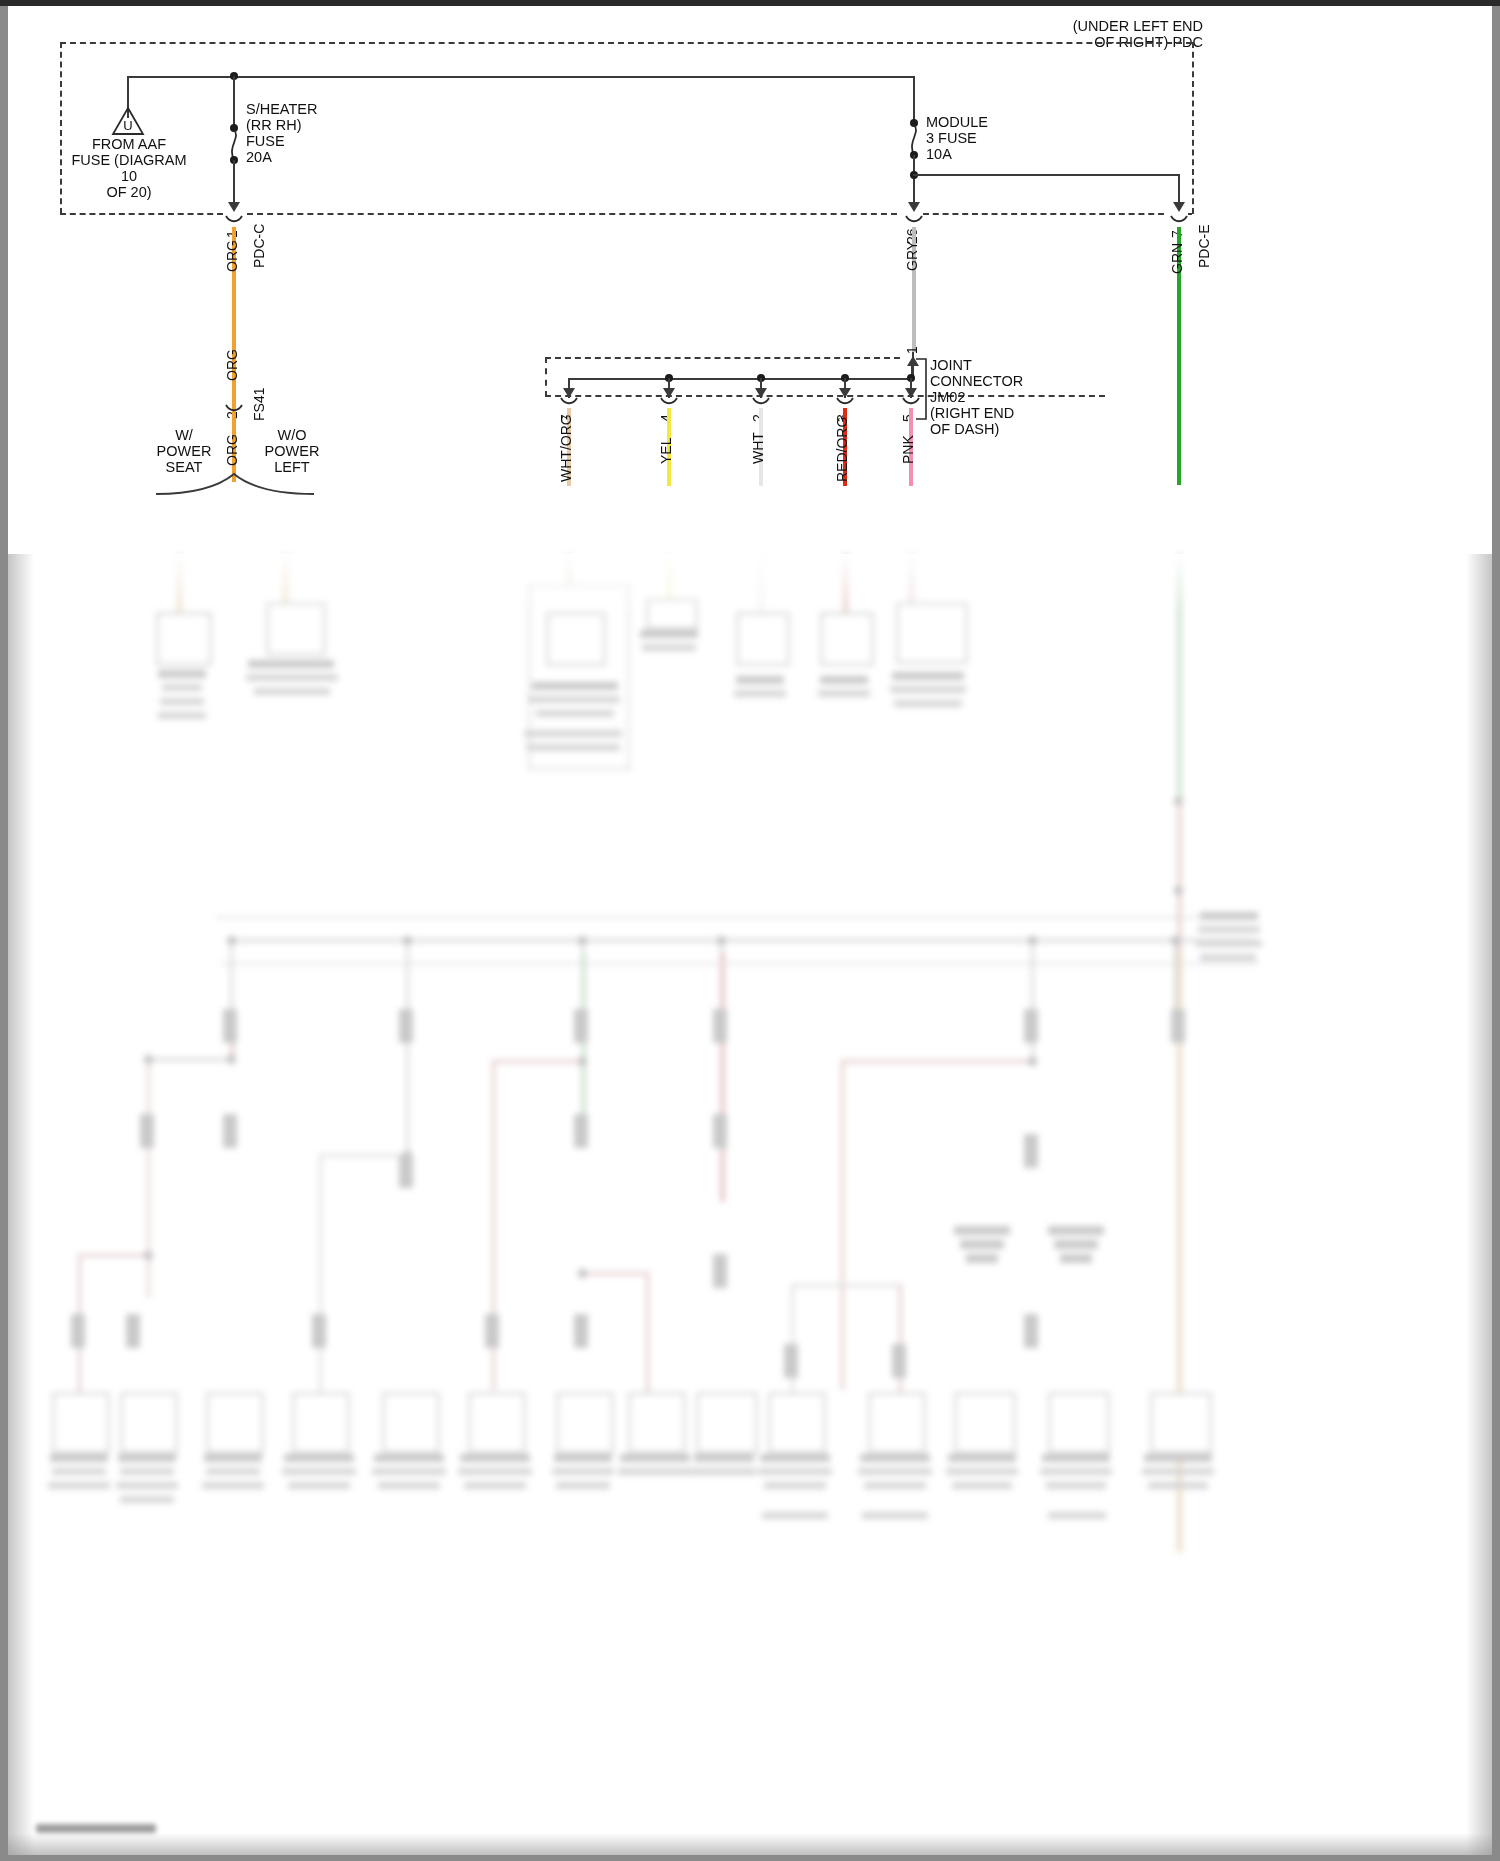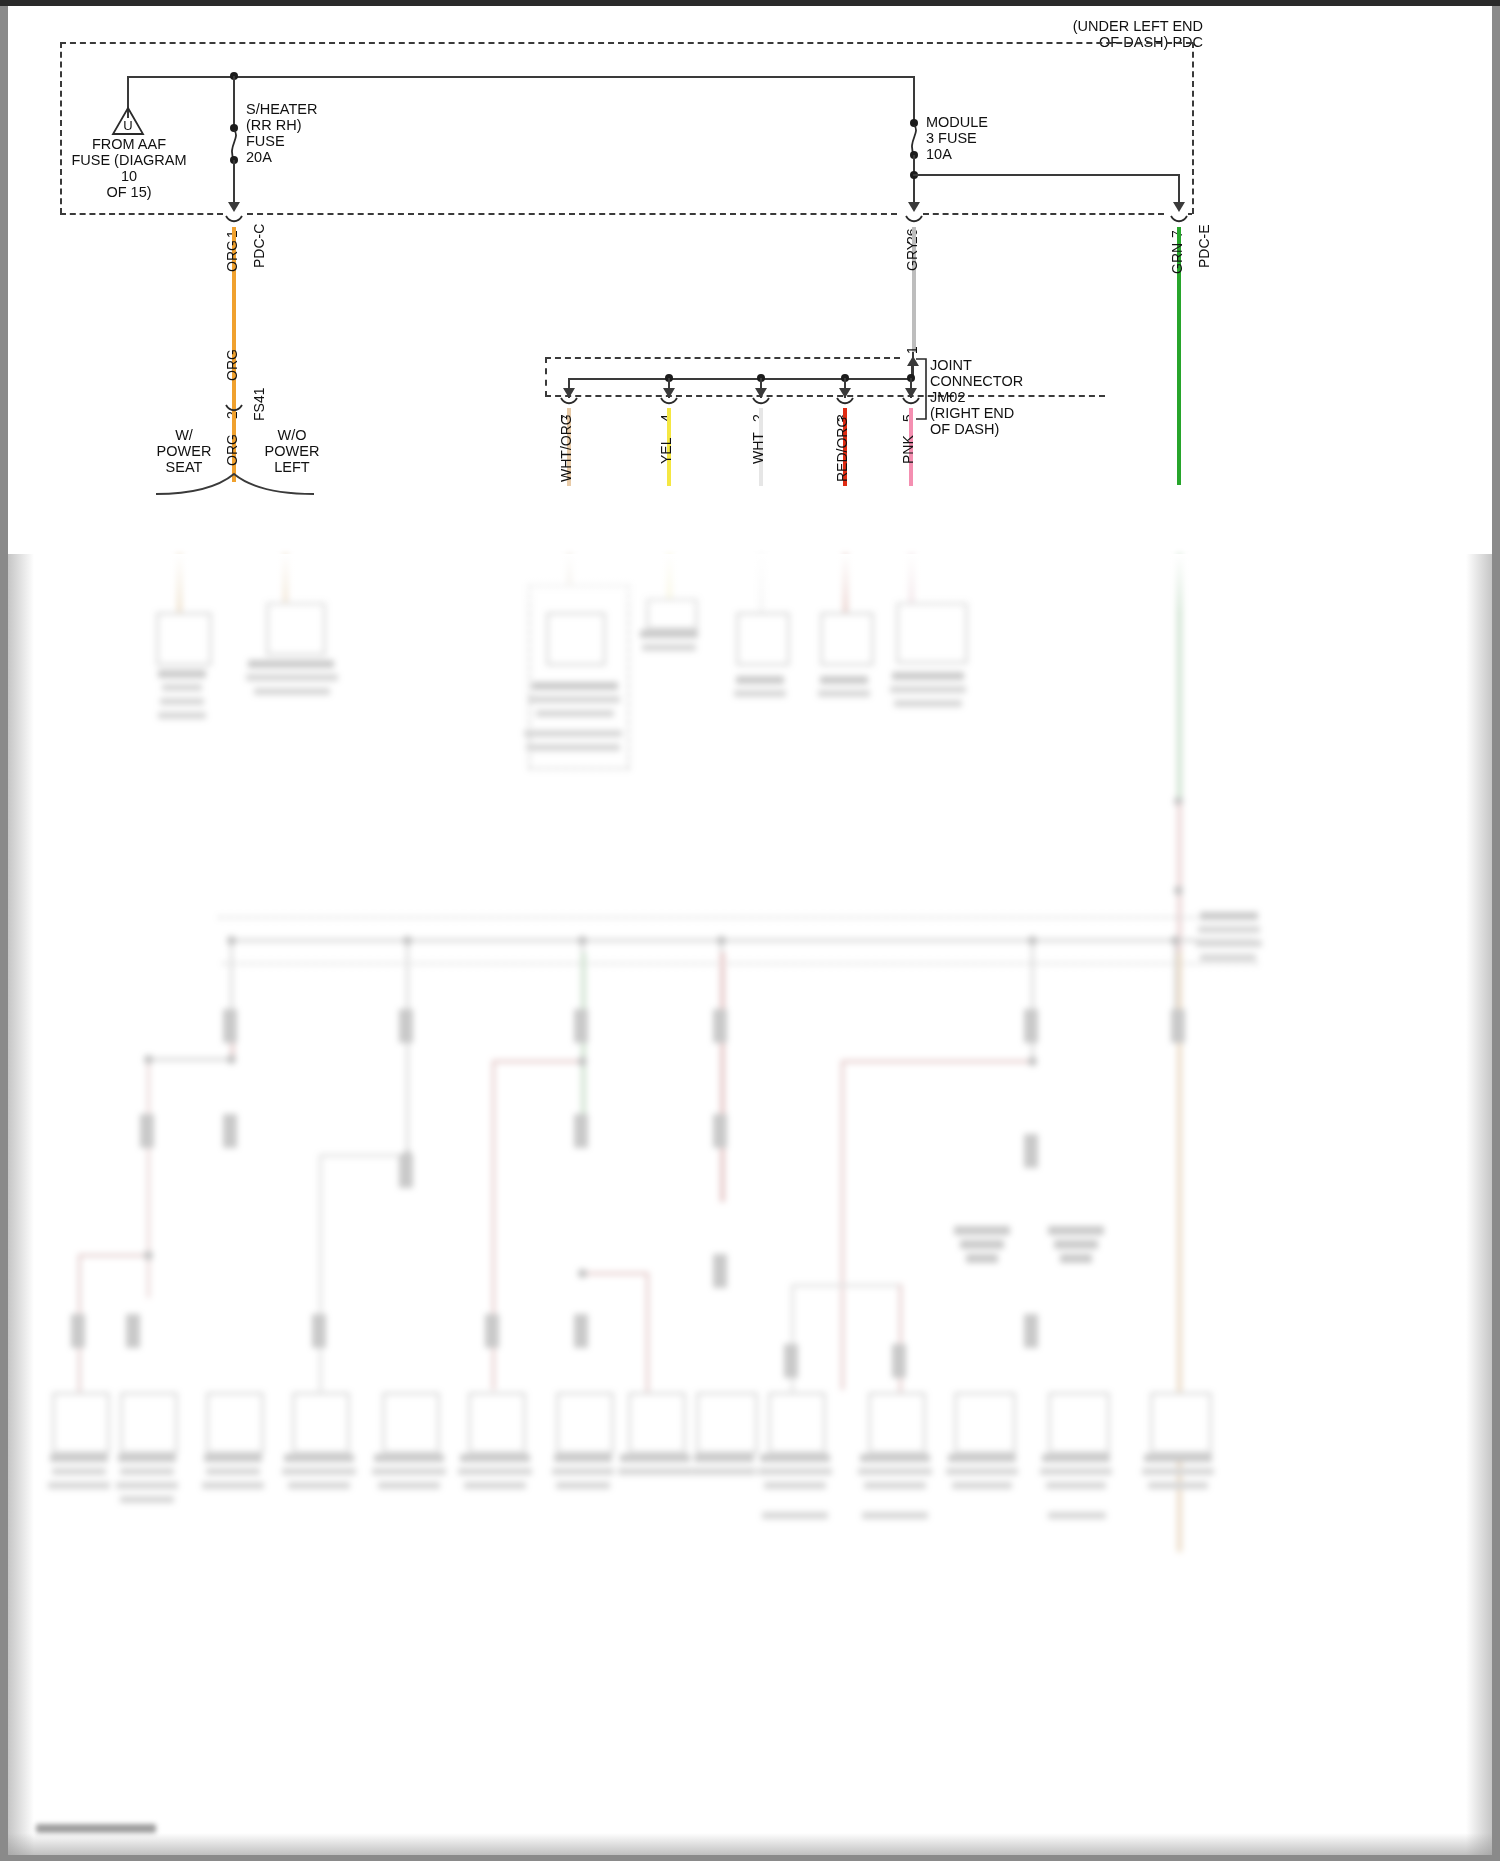--- a/index.html
+++ b/index.html
@@ -73,21 +73,21 @@
 
 <div id="page">
   <div id="frame-left"></div>
   <div id="frame-right"></div>
   <div id="frame-top"></div>
   <div id="frame-bottom"></div>
 
   <div id="sheet">
 
     <div class="lbl r" style="left:980px;top:12px;width:215px;">(UNDER LEFT END
-OF DASH) PDC</div>
+OF RIGHT) PDC</div>
 
     <div class="dash-h" style="left:52px;top:36px;width:1132px;"></div>
     <div class="dash-v" style="left:52px;top:36px;height:172px;"></div>
     <div class="dash-v" style="left:1184px;top:36px;height:172px;"></div>
 
     <div class="dash-h" style="left:52px;top:207px;width:163px;"></div>
     <div class="dash-h" style="left:239px;top:207px;width:650px;"></div>
     <div class="dash-h" style="left:915px;top:207px;width:241px;"></div>
     <div class="dash-h" style="left:1180px;top:207px;width:4px;"></div>
 
@@ -95,21 +95,21 @@
     <div class="hline" style="left:119px;top:70px;width:787px;"></div>
     <div class="dot" style="left:222px;top:66px;"></div>
 
     <svg class="tri" style="left:103px;top:100px;" viewBox="0 0 34 30">
       <polygon points="17,2 32,28 2,28" fill="none" stroke="#2a2a2a" stroke-width="1.8"></polygon>
       <text x="17" y="24" font-family="Liberation Sans, sans-serif" font-size="13" text-anchor="middle" fill="#111">U</text>
     </svg>
     <div class="lbl c" style="left:48px;top:130px;width:146px;">FROM AAF
 FUSE (DIAGRAM
 10
-OF 15)</div>
+OF 20)</div>
 
     <div class="vline" style="left:225px;top:70px;height:52px;"></div>
     <div class="dot" style="left:222px;top:118px;"></div>
     <svg class="fuse" style="left:219px;top:124px;" viewBox="0 0 14 30">
       <path d="M7 0 C 14 8, 0 16, 7 30" fill="none" stroke="#2a2a2a" stroke-width="1.8"></path>
     </svg>
     <div class="dot" style="left:222px;top:150px;"></div>
     <div class="vline" style="left:225px;top:154px;height:44px;"></div>
     <div class="arrow" style="left:220px;top:196px;"></div>
     <div class="lbl" style="left:238px;top:95px;width:150px;">S/HEATER

